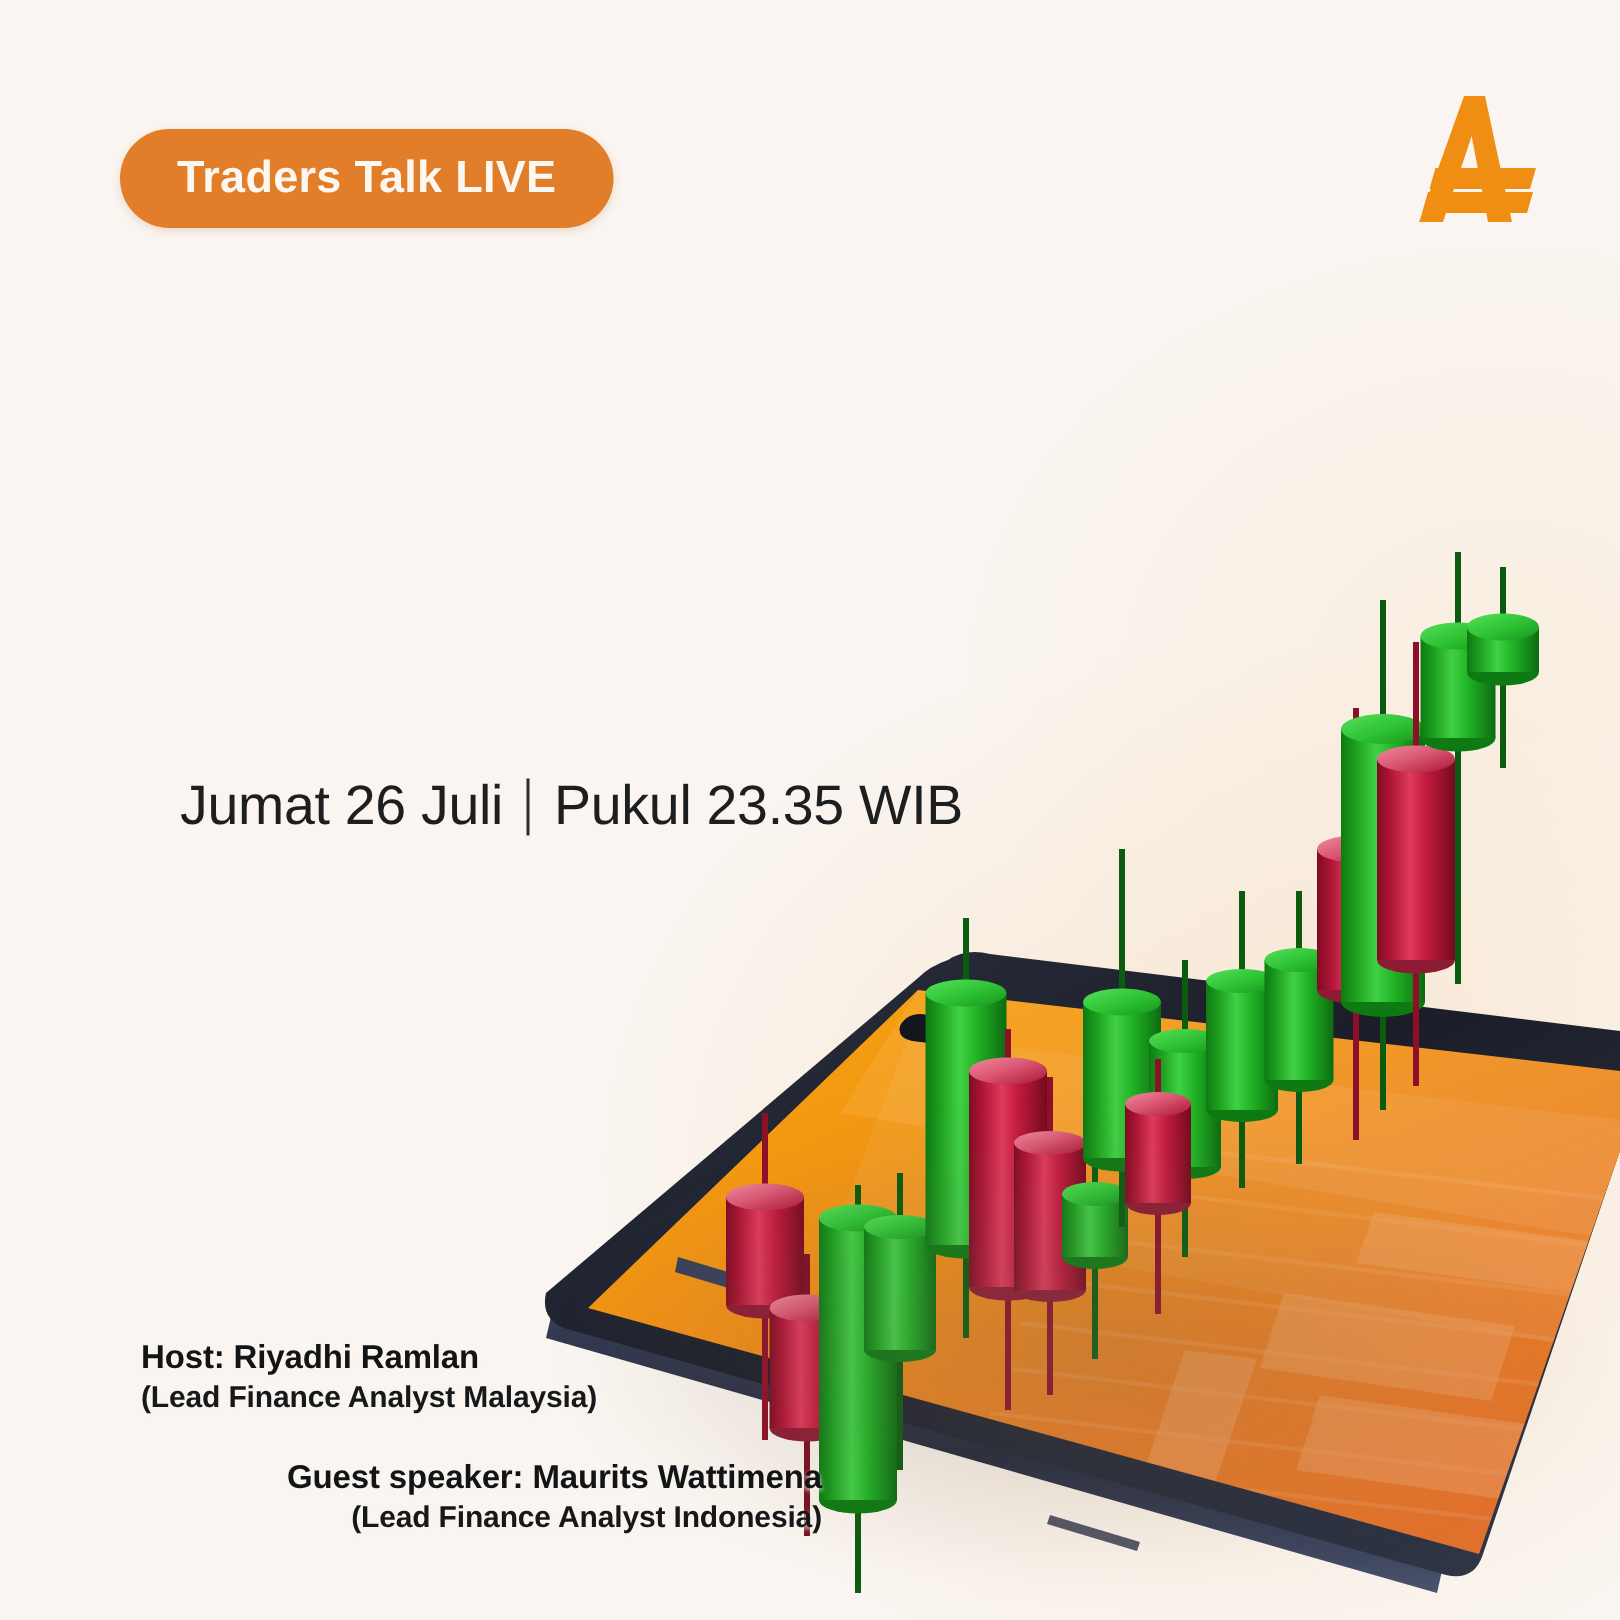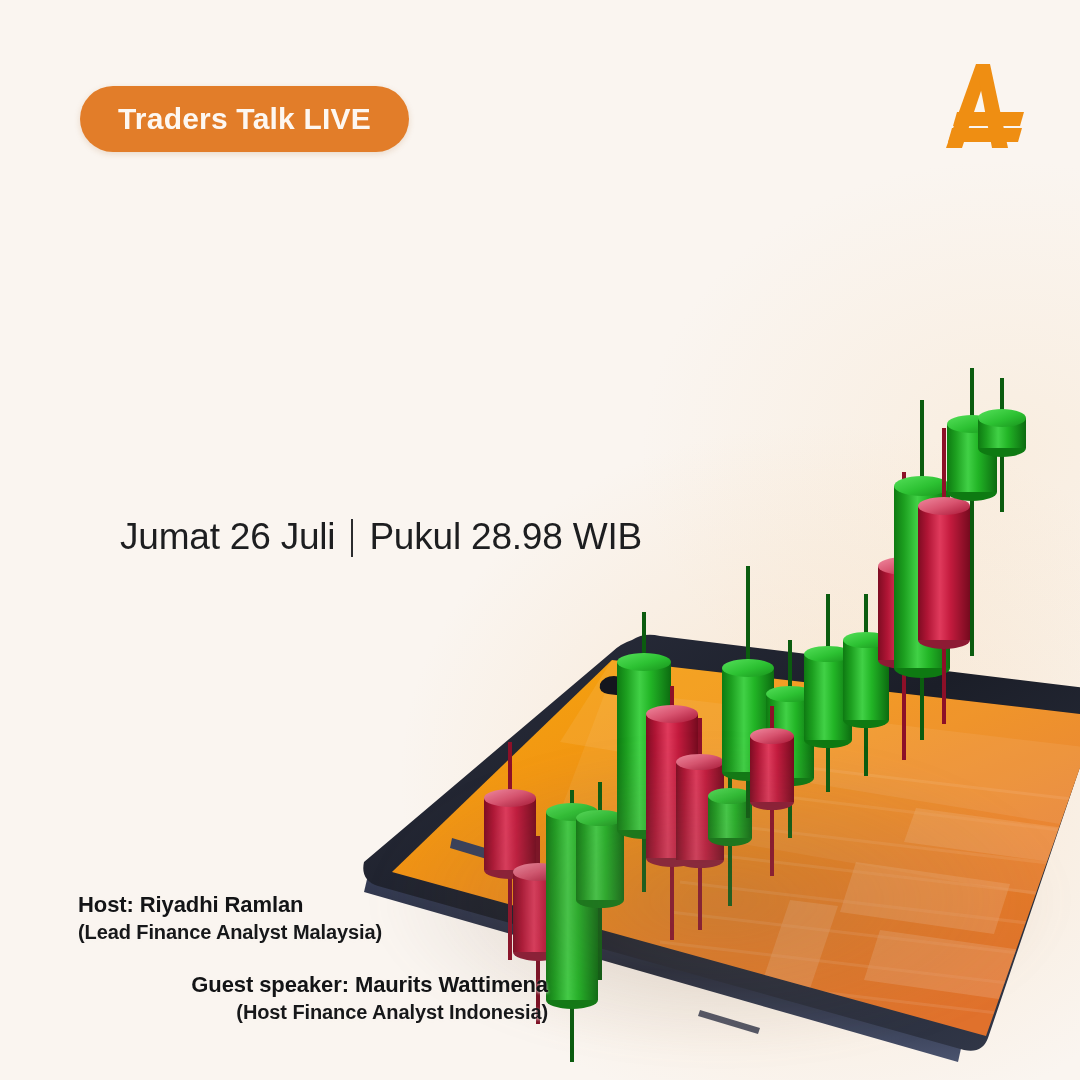--- a/index.html
+++ b/index.html
@@ -78,21 +78,21 @@
     margin:0 16px;
     position:relative; top:1px;
   }
 
   
   .credits {
     position:absolute; left:78px; bottom:56px;
     width:470px;
     z-index:40;
   }
-  .credit-block { margin-bottom:28px; }
+  .credit-block { margin-bottom:28px;margin-left:16px; }
   .credit-block:last-child { margin-bottom:0;text-align:right; }
   .credit-name {
     color:#131416;
     font-size:22px; font-weight:bold;
     letter-spacing:-.1px;
     margin-bottom:3px;
     text-shadow:0 1px 3px rgba(250,245,240,.9);
   }
   .credit-role {
     color:#17181a;
@@ -371,27 +371,27 @@
   </div>
 
   <div class="badge">
     <span class="badge-text">Traders Talk LIVE</span>
   </div>
 
 
   <div class="dateline">
     <span>Jumat 26 Juli</span>
     <span class="sep"></span>
-    <span>Pukul 28.98 WIB</span>
+    <span>Pukul 23.35 WIB</span>
   </div>
 
   <div class="credits">
     <div class="credit-block">
       <div class="credit-name">Host: Riyadhi Ramlan</div>
       <div class="credit-role">(Lead Finance Analyst Malaysia)</div>
     </div>
     <div class="credit-block">
       <div class="credit-name">Guest speaker: Maurits Wattimena</div>
-      <div class="credit-role">(Host Finance Analyst Indonesia)</div>
+      <div class="credit-role">(Lead Finance Analyst Indonesia)</div>
     </div>
   </div>
 
 </div>
 
 </body></html>

